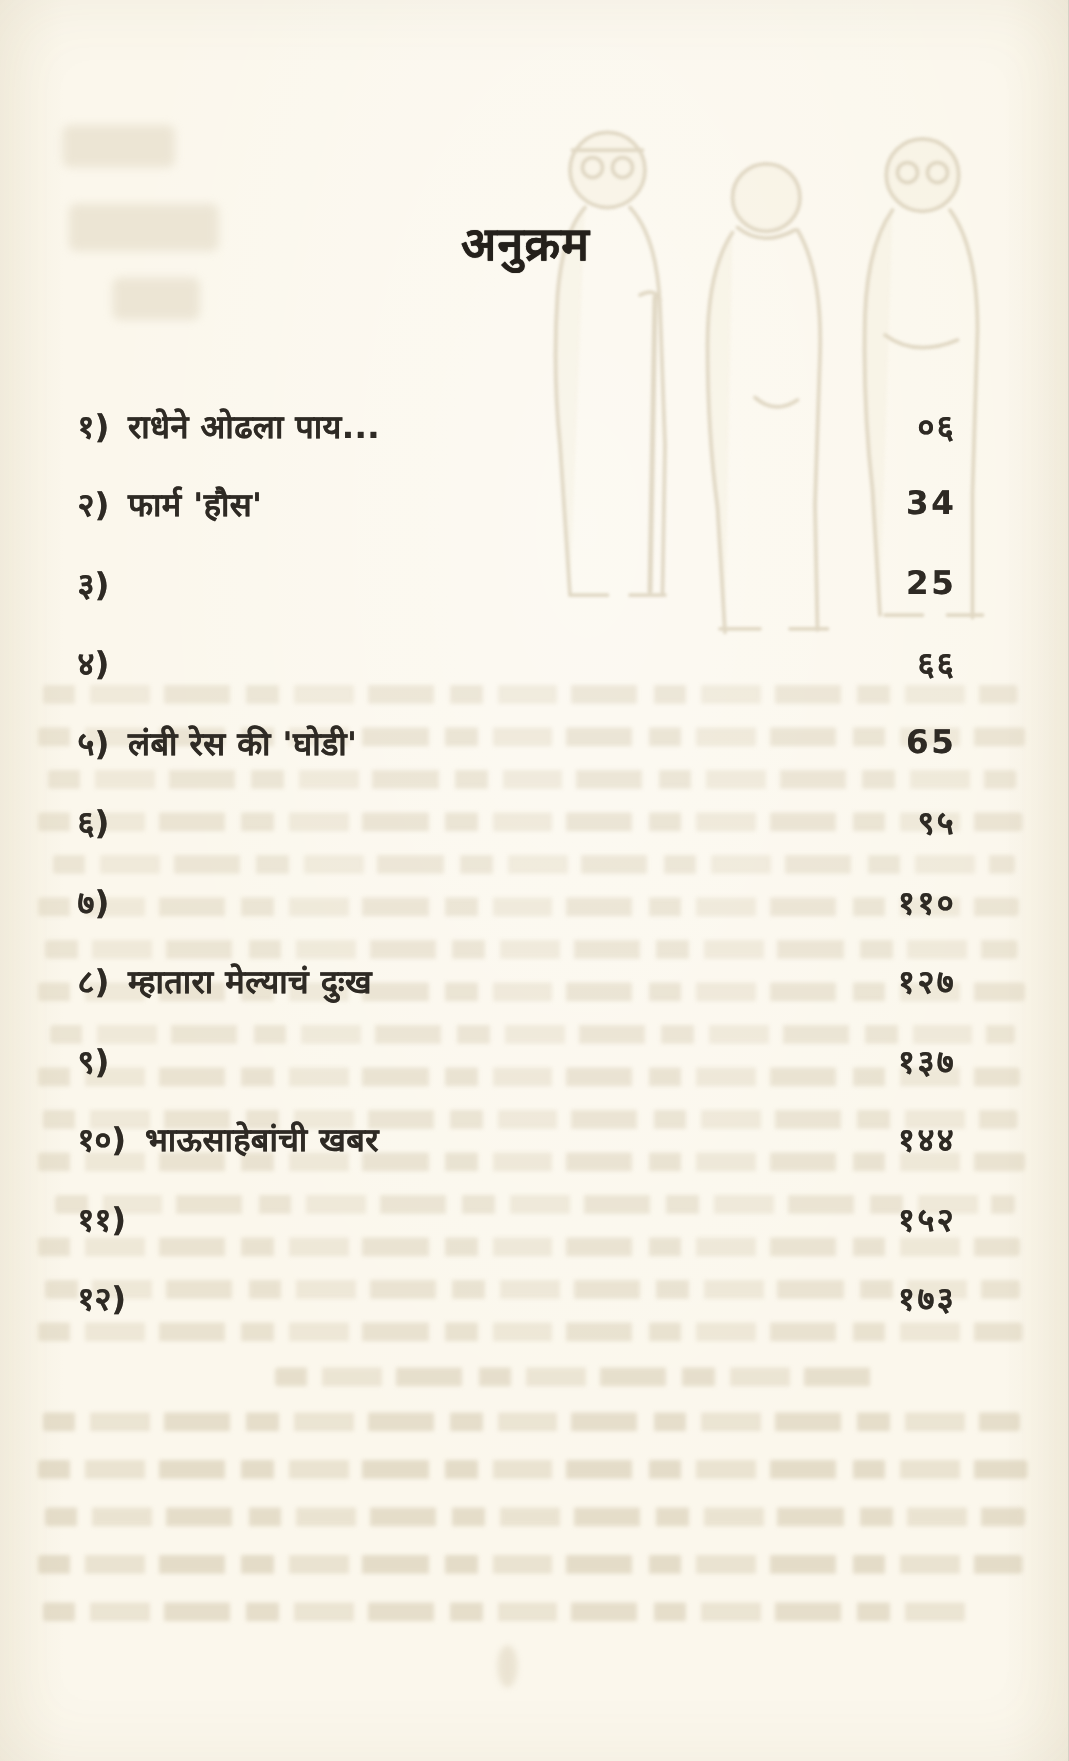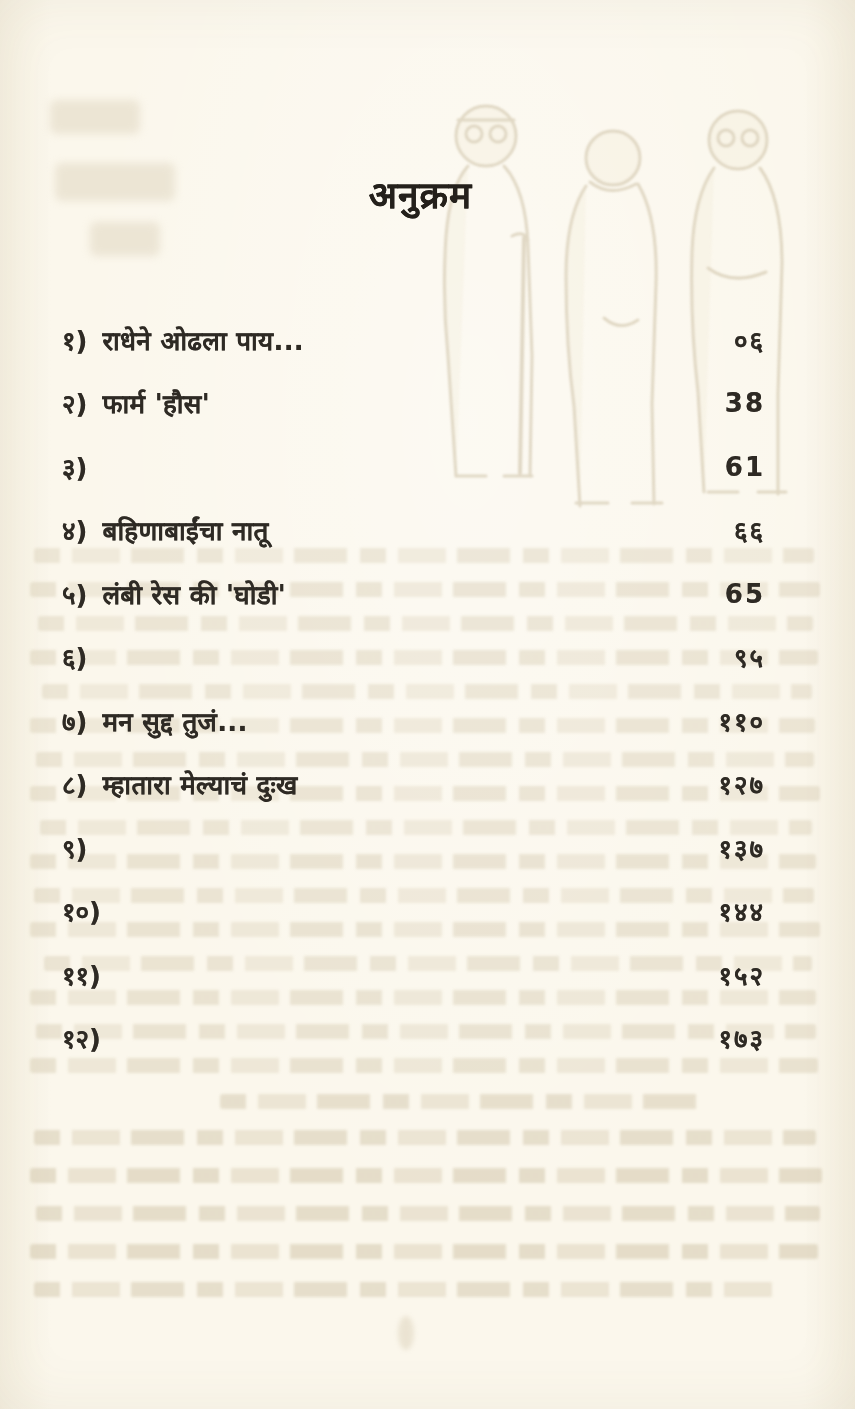--- a/index.html
+++ b/index.html
@@ -144,56 +144,55 @@
     <div class="toc">
 
       <div class="toc-row">
         <span class="toc-num">१)</span>
         <span class="toc-title">राधेने ओढला पाय...</span>
         <span class="toc-page">०६</span>
       </div>
       <div class="toc-row">
         <span class="toc-num">२)</span>
         <span class="toc-title">फार्म 'हौस'</span>
-        <span class="toc-page">38</span>
+        <span class="toc-page">34</span>
       </div>
       <div class="toc-row">
         <span class="toc-num">३)</span>
-        <span class="toc-page">61</span>
+        <span class="toc-page">25</span>
       </div>
       <div class="toc-row">
         <span class="toc-num">४)</span>
-        <span class="toc-title">बहिणाबाईंचा नातू</span>
         <span class="toc-page">६६</span>
       </div>
       <div class="toc-row">
         <span class="toc-num">५)</span>
         <span class="toc-title">लंबी रेस की 'घोडी'</span>
         <span class="toc-page">65</span>
       </div>
       <div class="toc-row">
         <span class="toc-num">६)</span>
         <span class="toc-page">९५</span>
       </div>
       <div class="toc-row">
         <span class="toc-num">७)</span>
-        <span class="toc-title">मन सुद्द तुजं...</span>
         <span class="toc-page">११०</span>
       </div>
       <div class="toc-row">
         <span class="toc-num">८)</span>
         <span class="toc-title">म्हातारा मेल्याचं दुःख</span>
         <span class="toc-page">१२७</span>
       </div>
       <div class="toc-row">
         <span class="toc-num">९)</span>
         <span class="toc-page">१३७</span>
       </div>
       <div class="toc-row">
         <span class="toc-num">१०)</span>
+        <span class="toc-title">भाऊसाहेबांची खबर</span>
         <span class="toc-page">१४४</span>
       </div>
       <div class="toc-row">
         <span class="toc-num">११)</span>
         <span class="toc-page">१५२</span>
       </div>
       <div class="toc-row">
         <span class="toc-num">१२)</span>
         <span class="toc-page">१७३</span>
       </div>

